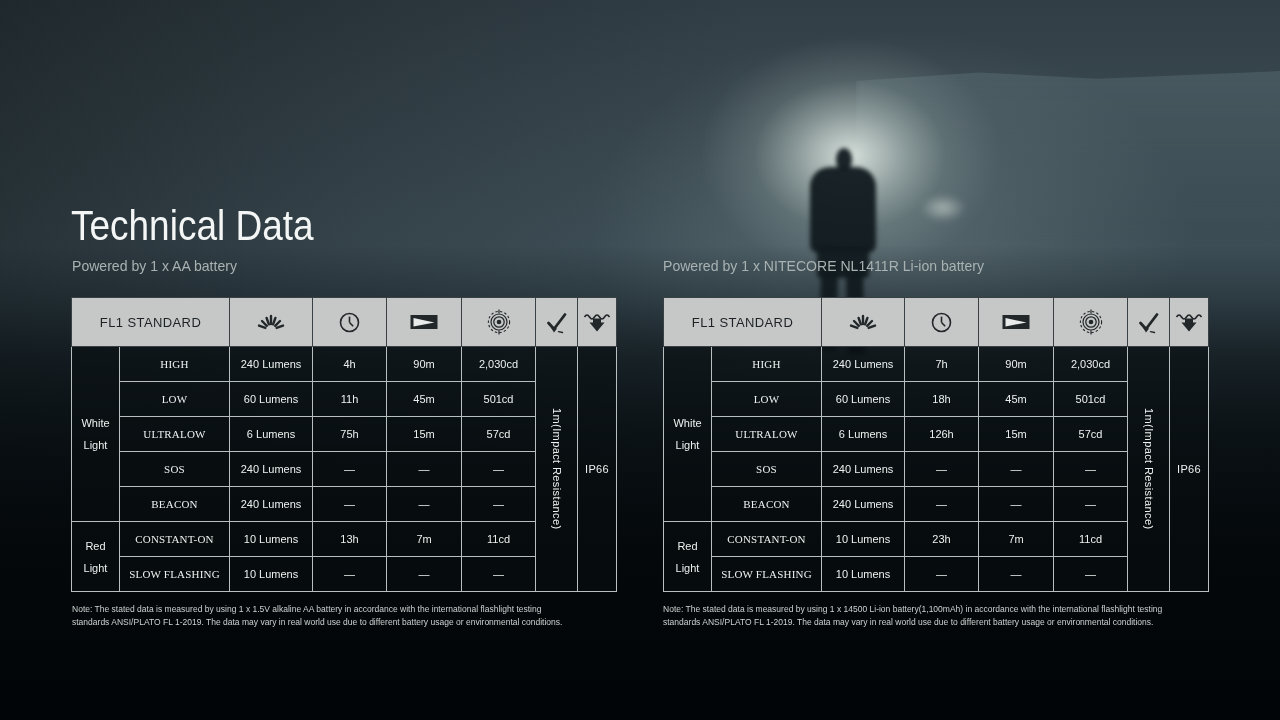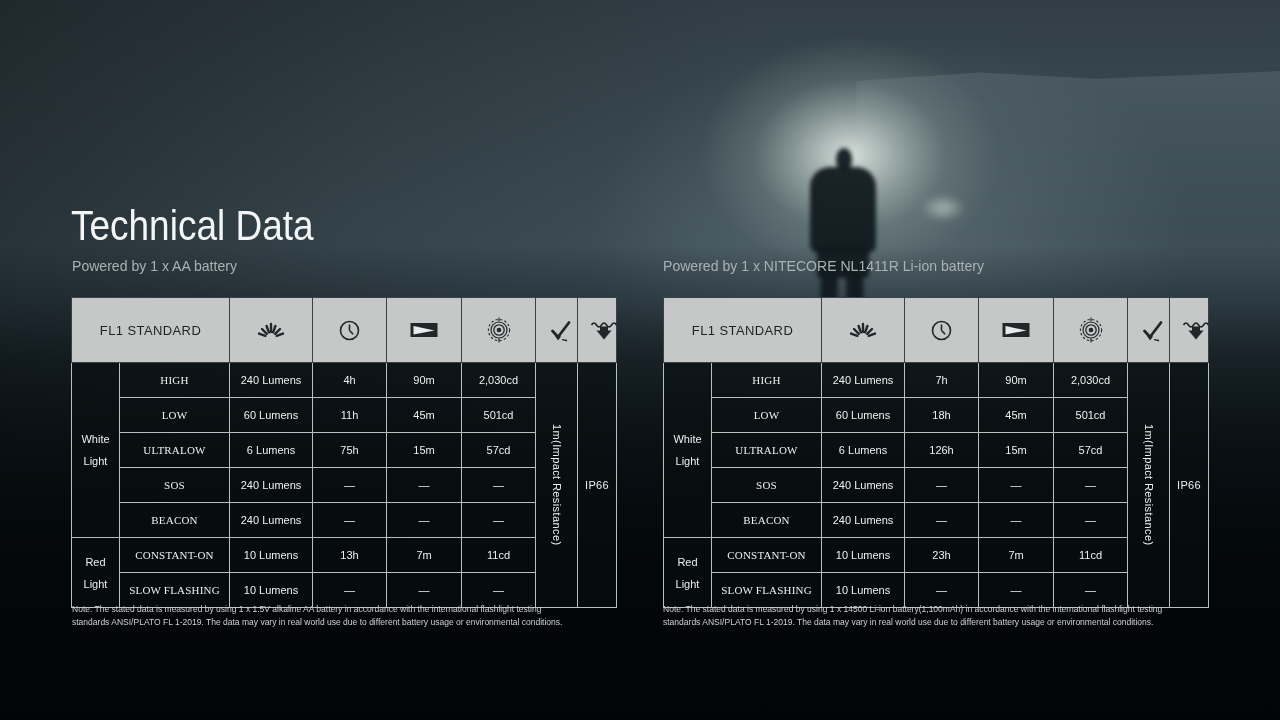--- a/index.html
+++ b/index.html
@@ -47,21 +47,21 @@
   .subtitle { position:absolute; top:258px; font-size:14.5px; color:#a9b2b2;
     transform:scaleX(0.97); transform-origin:left top; white-space:nowrap; z-index:5; }
   .sub-left { left:72px; } .sub-right { left:663px; }
   .note { position:absolute; top:603px; width:560px; font-size:8.6px; line-height:1.55;
     color:#ccd2d1; transform:scaleX(0.99); transform-origin:left top; z-index:5; }
   .note-left { left:72px; } .note-right { left:663px; }
   
   table.fl1 { position:absolute; top:297px; border-collapse:collapse; table-layout:fixed;
     width:545px; z-index:5; }
   .tbl-left { left:71px; } .tbl-right { left:663px; }
-  table.fl1 th { background:#c6c8c7; border:1px solid #3a4144; height:40px; padding:12px;
+  table.fl1 th { background:#c6c8c7; border:1px solid #3a4144; height:40px; padding:4px;
     text-align:center; vertical-align:middle; font-weight:400; }
   table.fl1 td { border:1px solid #b9bfbe; background:rgba(9,14,17,0.55); color:#edf1f0;
     font-size:11px; font-weight:400; text-align:center; vertical-align:middle; height:34px; padding:0 2px; }
   .th-label { color:#1d2224; font-size:13px; letter-spacing:0.4px; }
   td.group { font-size:12px; line-height:2.0; color:#e3e8e7; }
   td.mode { font-weight:700; font-size:11px; letter-spacing:0.2px;font-family:Liberation Serif, serif; }
   td.vertical { writing-mode:vertical-rl; font-size:10px; letter-spacing:0.4px; padding:6px 0; }
   td.ip { font-size:11px; letter-spacing:0.3px; }
   th svg { display:block; margin:0 auto; }
 </style>

